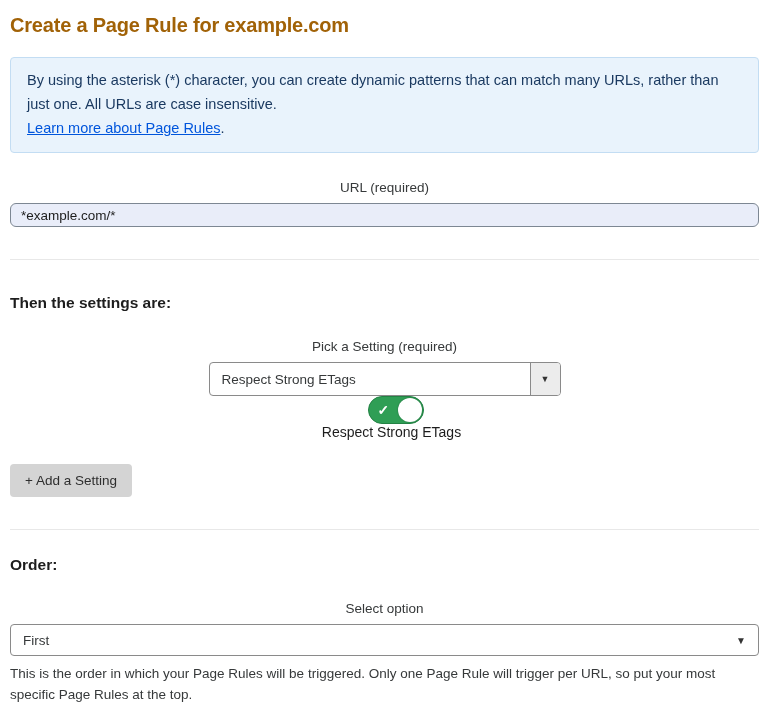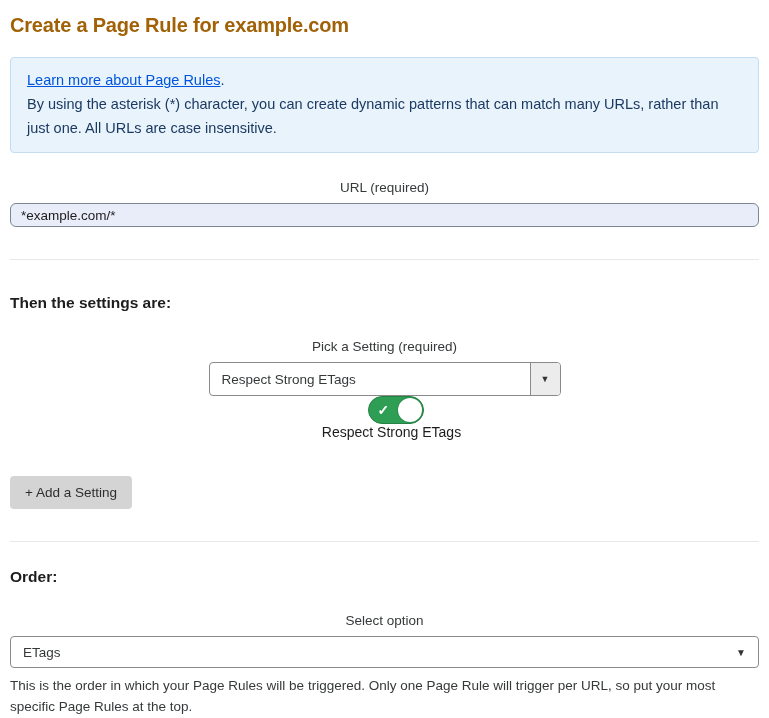--- a/index.html
+++ b/index.html
@@ -142,21 +142,21 @@
     border-radius: 50%;
     box-shadow: 0 0 2px rgba(0,0,0,0.3);
   }
   .toggle-label {
     margin-left: 14px;
     font-size: 14px;
     color: #1d1d1d;
   }
 
   .add-setting-btn {
-    margin-top: 36px;
+    margin-top: 24px;
     display: inline-block;
     background: #d4d4d4;
     border: none;
     border-radius: 4px;
     padding: 9px 15px;
     font-size: 13.5px;
     color: #2e2e2e;
     font-family: "Liberation Sans", sans-serif;
     cursor: pointer;
   }
@@ -186,22 +186,22 @@
   }
 </style>
 </head>
 <body>
 
 <div class="container">
 
   <h1 class="page-title">Create a Page Rule for example.com</h1>
 
   <div class="info-box">
+    <div>By using the asterisk (*) character, you can create dynamic patterns that can match many URLs, rather than just one. All URLs are case insensitive.</div>
     <div><span class="info-link">Learn more about Page Rules</span><span class="info-link-suffix">.</span></div>
-    <div>By using the asterisk (*) character, you can create dynamic patterns that can match many URLs, rather than just one. All URLs are case insensitive.</div>
   </div>
 
   <div class="field-label">URL (required)</div>
   <input class="url-input" type="text" value="*example.com/*" style="">
 
   <hr class="divider">
 
   <h2 class="section-heading">Then the settings are:</h2>
 
   <div class="field-label">Pick a Setting (required)</div>
@@ -220,21 +220,21 @@
 
   <button class="add-setting-btn">+ Add a Setting</button>
 
   <hr class="divider">
 
   <h2 class="section-heading order">Order:</h2>
 
   <div class="field-label">Select option</div>
 
   <div class="order-select">
-    <span>ETags</span>
+    <span>First</span>
     <span class="order-caret">▼</span>
   </div>
 
   <div class="help-text">This is the order in which your Page Rules will be triggered. Only one Page Rule will trigger per URL, so put your most specific Page Rules at the top.</div>
 
   
 
   
 
 </div>

